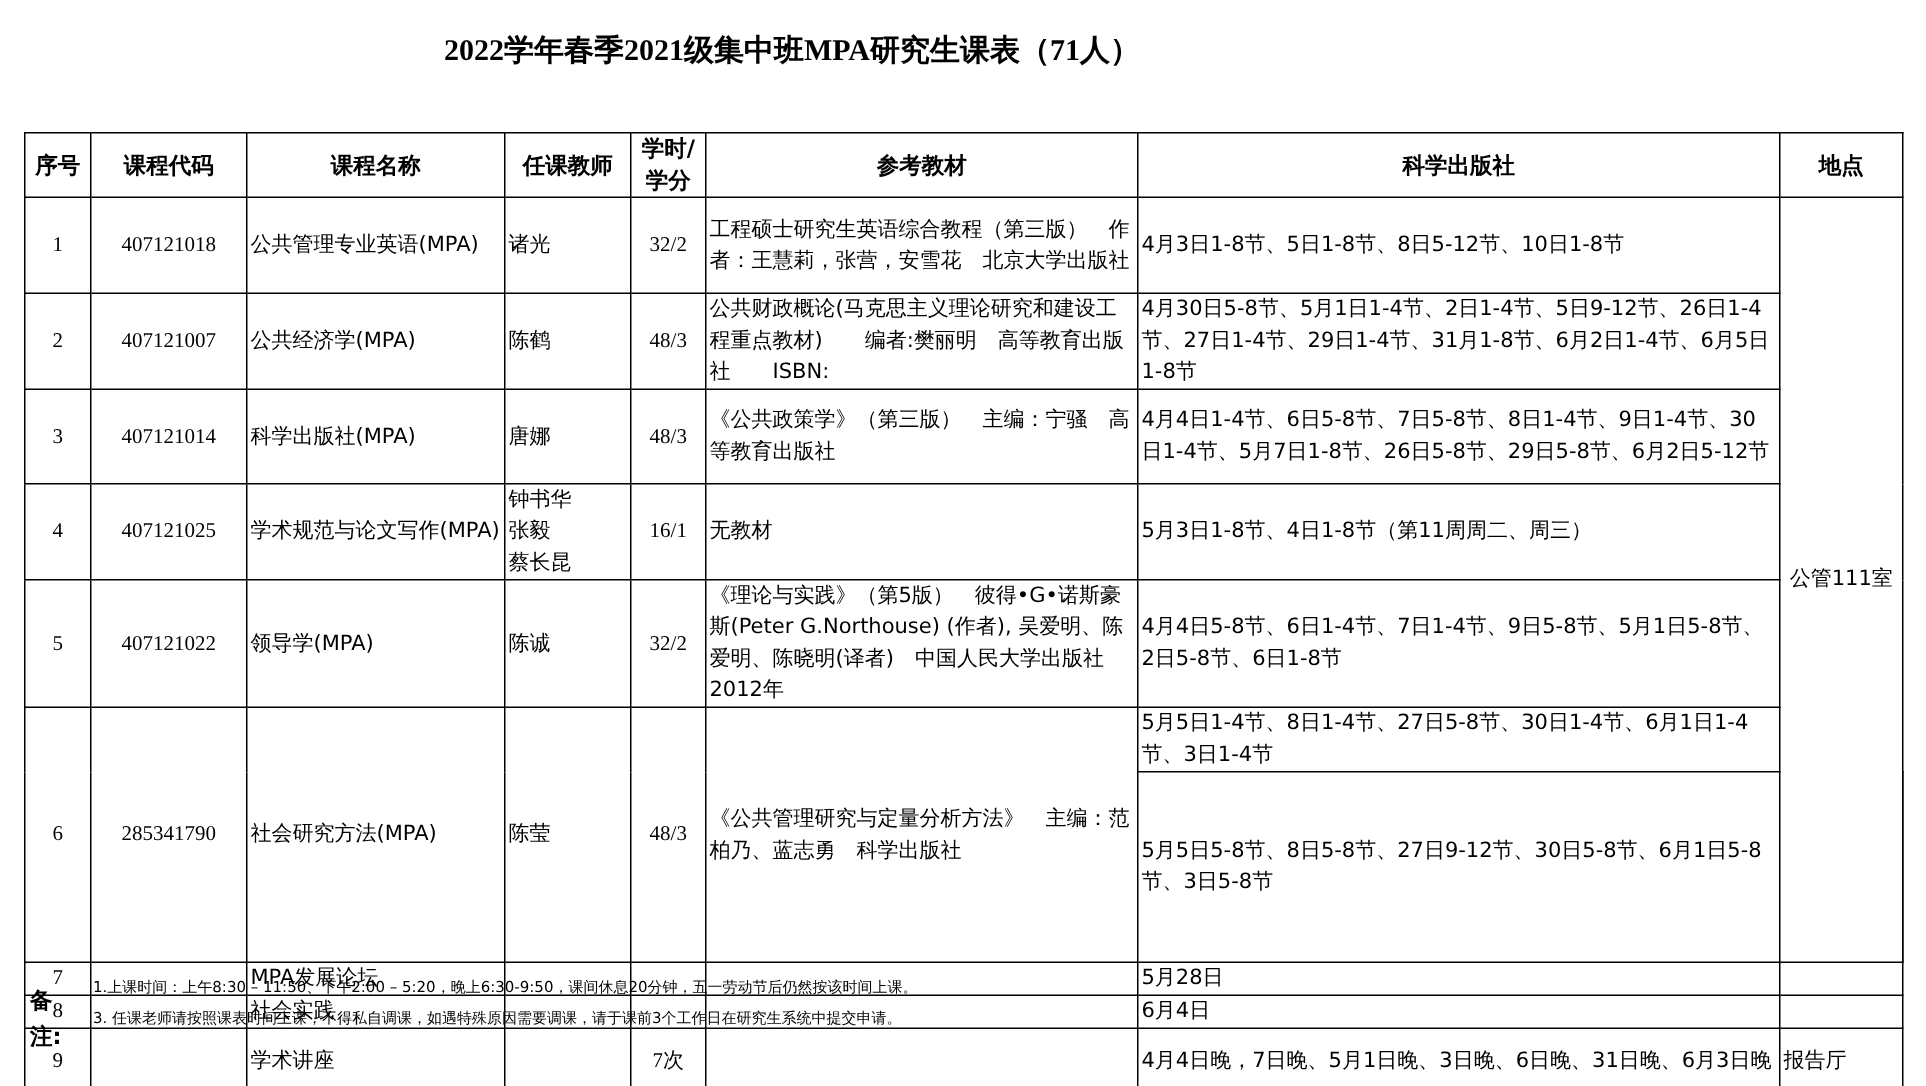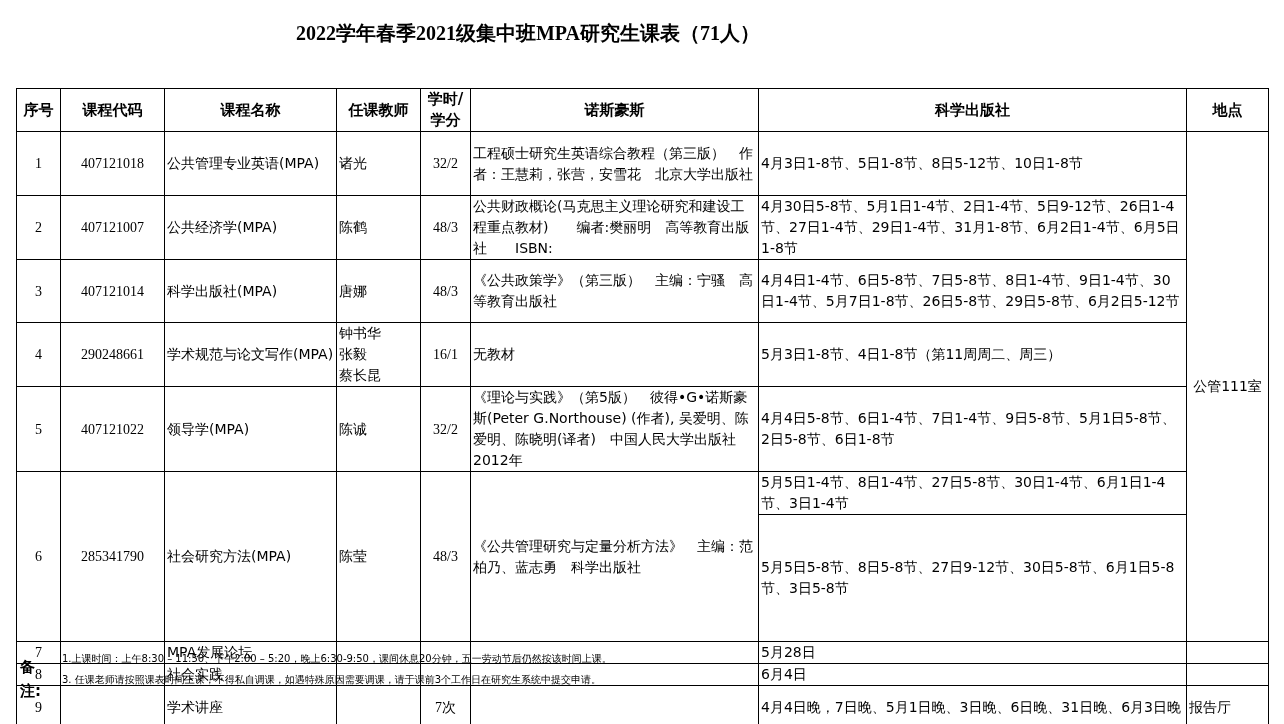--- a/index.html
+++ b/index.html
@@ -38,21 +38,21 @@
   <thead>
     <tr style="height:42px">
       <th>序号</th>
       <th>课程代码</th>
       <th>课程名称</th>
       <th>任课教师</th>
       <th class="hrs">
         <span class="line-block">学时/</span>
         <span class="line-block">学分</span>
       </th>
-      <th>诺斯豪斯</th>
+      <th>参考教材</th>
       <th>科学出版社</th>
       <th>地点</th>
     </tr>
   </thead>
   <tbody>
 
     <tr style="height:64px">
       <td class="c num">1</td>
       <td class="c num">407121018</td>
       <td class="l">公共管理专业英语(MPA)</td>
@@ -78,21 +78,21 @@
       <td class="c num">407121014</td>
       <td class="l">科学出版社(MPA)</td>
       <td class="l">唐娜</td>
       <td class="c num">48/3</td>
       <td class="l sub">《公共政策学》（第三版）　主编：宁骚　高等教育出版社</td>
       <td class="l sub">4月4日1-4节、6日5-8节、7日5-8节、8日1-4节、9日1-4节、30日1-4节、5月7日1-8节、26日5-8节、29日5-8节、6月2日5-12节</td>
     </tr>
 
     <tr style="height:64px">
       <td class="c num">4</td>
-      <td class="c num">290248661</td>
+      <td class="c num">407121025</td>
       <td class="l">学术规范与论文写作(MPA)</td>
       <td class="l">
         <span class="line-block">钟书华</span>
         <span class="line-block">张毅</span>
         <span class="line-block">蔡长昆</span>
       </td>
       <td class="c num">16/1</td>
       <td class="l sub">无教材</td>
       <td class="l sub">5月3日1-8节、4日1-8节（第11周周二、周三）</td>
     </tr>

